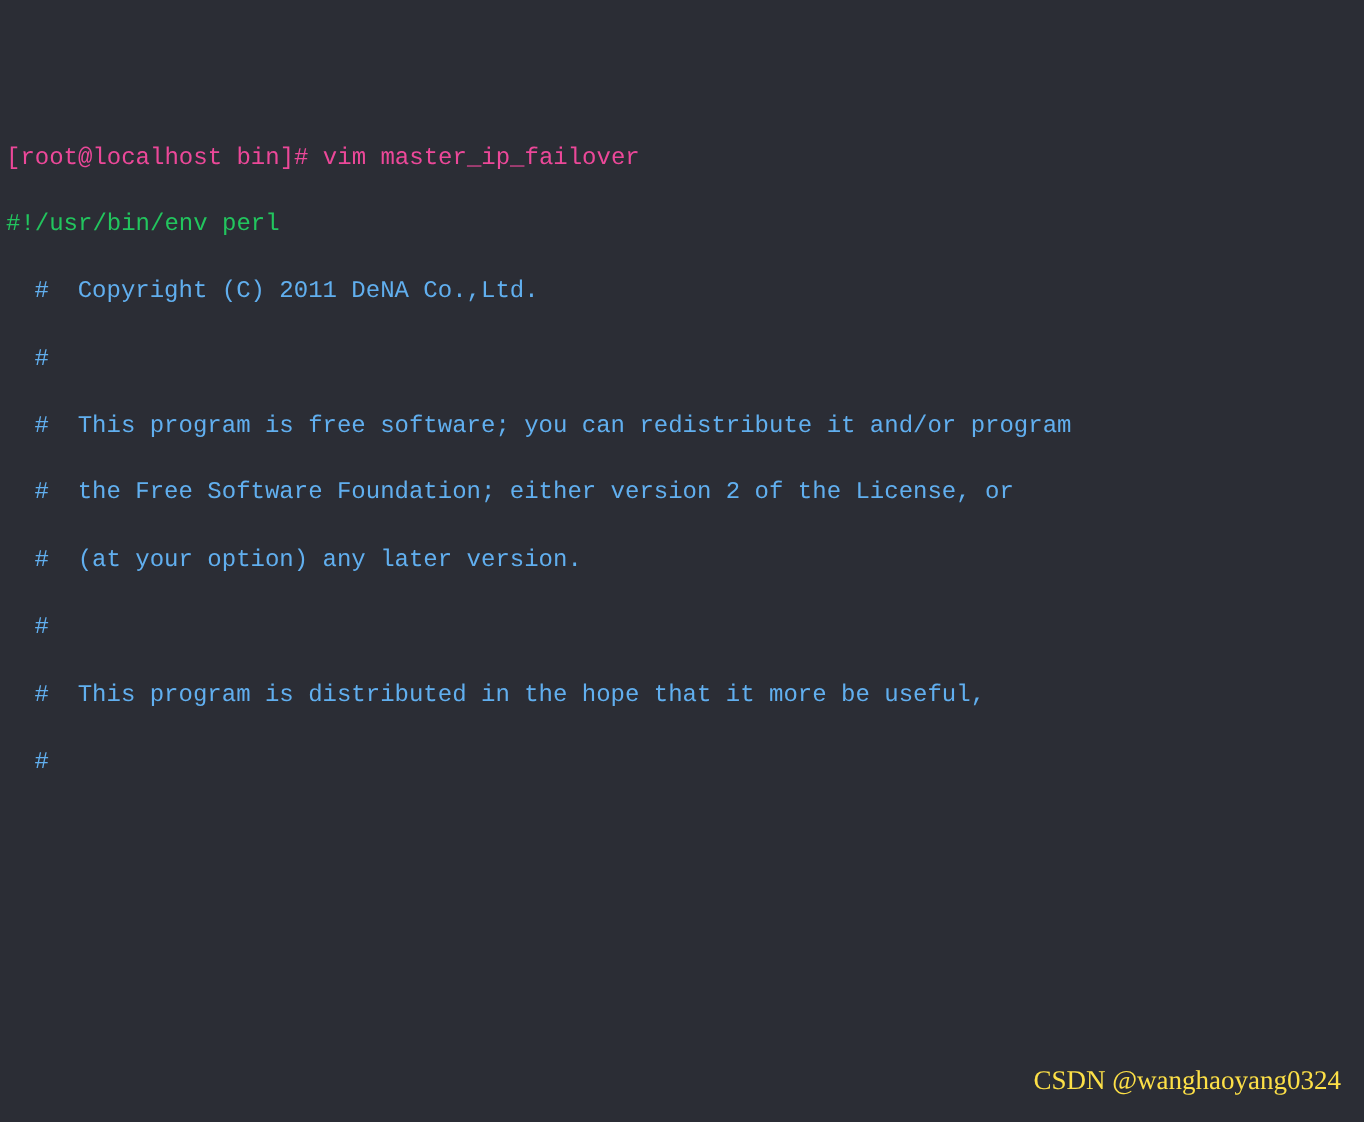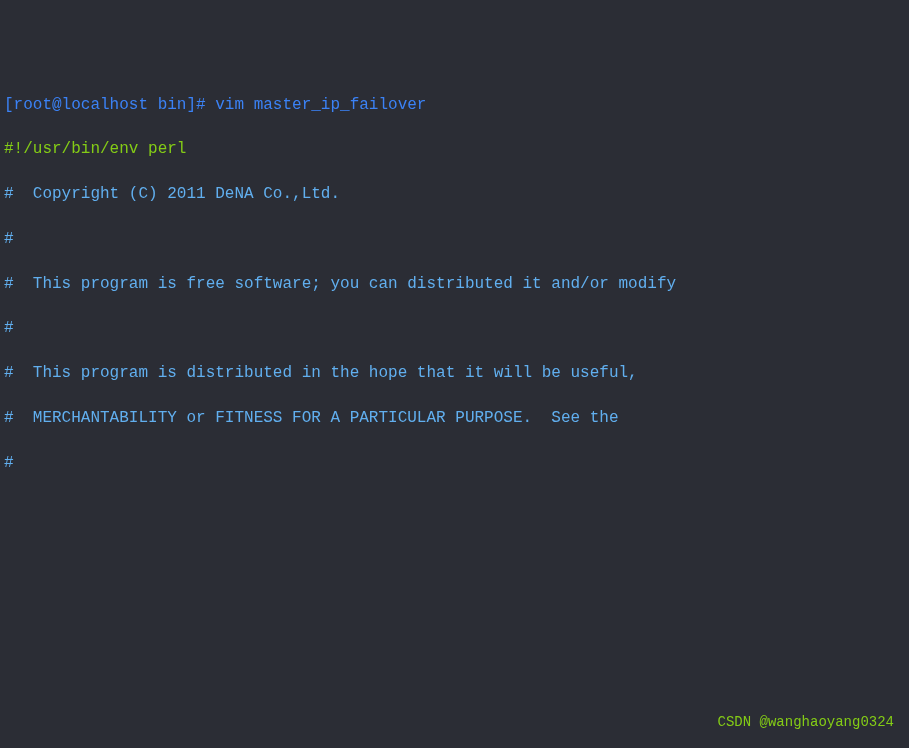--- a/index.html
+++ b/index.html
@@ -13,53 +13,55 @@
       font-family: 'Consolas', 'Monaco', 'Courier New', monospace;
       font-size: 16px;
       line-height: 1.4;
       padding: 4px;
       width: 909px;
       height: 748px;
       overflow: hidden;
       white-space: pre;
     }
     .prompt-user {
-      color: #3b82f6;
+      color: #ec4899;
     }
     .shebang {
-      color: #84cc16;
+      color: #22c55e;
     }
     .comment {
       color: #61afef;
+      margin-left: 19px;
     }
     .watermark {
       position: absolute;
       bottom: 15px;
       right: 15px;
-      color: #84cc16;
-      font-size: 14px;
-      font-family: Liberation Mono, monospace;
+      color: #fde047;
+      font-size: 18px;
+      font-family: Liberation Serif, serif;
     }
     .line {
       display: block;
     }
   </style>
 </head>
 <body>
 
 
 
 <div><span class="line"><span class="prompt-user">[root@localhost bin]# </span><span class="prompt-user">vim master_ip_failover</span></span>
 <span class="line shebang">#!/usr/bin/env perl</span>
 <span class="line comment">#  Copyright (C) 2011 DeNA Co.,Ltd.</span>
 <span class="line comment">#</span>
-<span class="line comment">#  This program is free software; you can distributed it and/or modify</span>
+<span class="line comment">#  This program is free software; you can redistribute it and/or program</span>
+<span class="line comment">#  the Free Software Foundation; either version 2 of the License, or</span>
+<span class="line comment">#  (at your option) any later version.</span>
 <span class="line comment">#</span>
-<span class="line comment">#  This program is distributed in the hope that it will be useful,</span>
-<span class="line comment">#  MERCHANTABILITY or FITNESS FOR A PARTICULAR PURPOSE.  See the</span>
+<span class="line comment">#  This program is distributed in the hope that it more be useful,</span>
 <span class="line comment">#</span>
 
 
 
 
 
 
 
 
 

